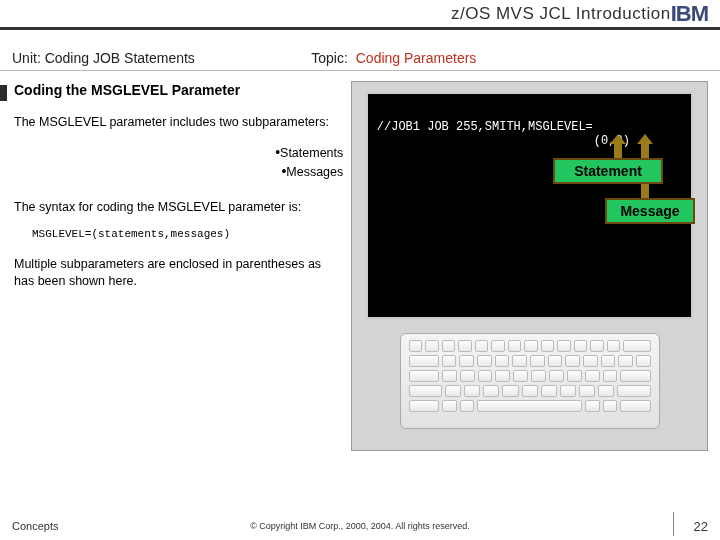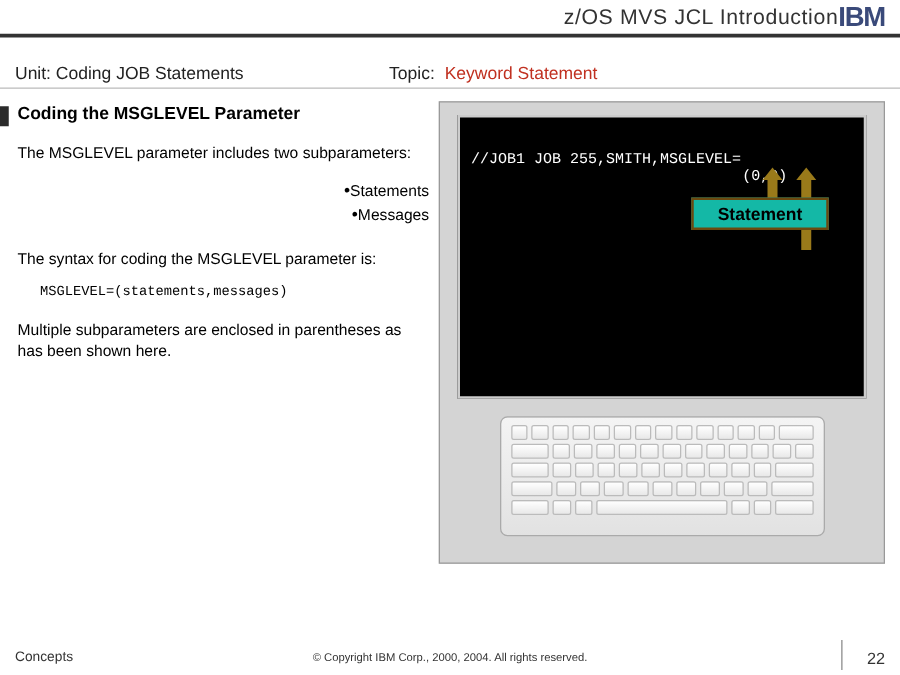--- a/index.html
+++ b/index.html
@@ -110,21 +110,21 @@
     white-space: nowrap;
   }
   .code-row {
     display: flex;
     gap: 0;
   }
   .code-row span { padding: 0 0.5px; }
   .msg-pair { color: #fff; margin-top: 14px; }
   .callout {
     position: absolute;
-    background: #14b8a6;
+    background: #22c55e;
     border: 2px solid #6b4a10;
     font-family: "Trebuchet MS", sans-serif;
     font-weight: bold;
     color: #000;
     font-size: 14px;
     text-align: center;
     padding: 3px 12px;
     margin-left: 36px;
   }
   .callout.stmt { top: 64px; right: 28px; width: 110px; }
@@ -213,21 +213,21 @@
   </div>
 </div>
 
 <div class="sub-header">
   <div class="unit">
     <span>Unit:</span>
     <span>Coding JOB Statements</span>
   </div>
   <div>
     <span class="topic-label">Topic:</span>
-    <span class="topic-value">Keyword Statement</span>
+    <span class="topic-value">Coding Parameters</span>
   </div>
 </div>
 
 <div class="left-bar"></div>
 
 <div class="content">
   <div class="left-col">
     <h3>Coding the MSGLEVEL Parameter</h3>
     <p>The MSGLEVEL parameter includes two subparameters:</p>
     <ul>
@@ -244,20 +244,21 @@
       <div class="screen">
         <div class="code-row">
           <span>//JOB1 JOB 255,SMITH,MSGLEVEL=</span>
             <span class="msg-pair">(0,0)</span>
         </div>
         <div class="arrow-stem stmt-stem"></div>
         <div class="arrow stmt-head"></div>
         <div class="arrow-stem msg-stem"></div>
         <div class="arrow msg-head"></div>
         <div class="callout stmt">Statement</div>
+        <div class="callout msg">Message</div>
       </div>
       <div class="keyboard-wrap">
         <div class="keyboard">
           <div class="krow">
               <div class="key"></div>
               <div class="key"></div>
               <div class="key"></div>
               <div class="key"></div>
               <div class="key"></div>
               <div class="key"></div>

